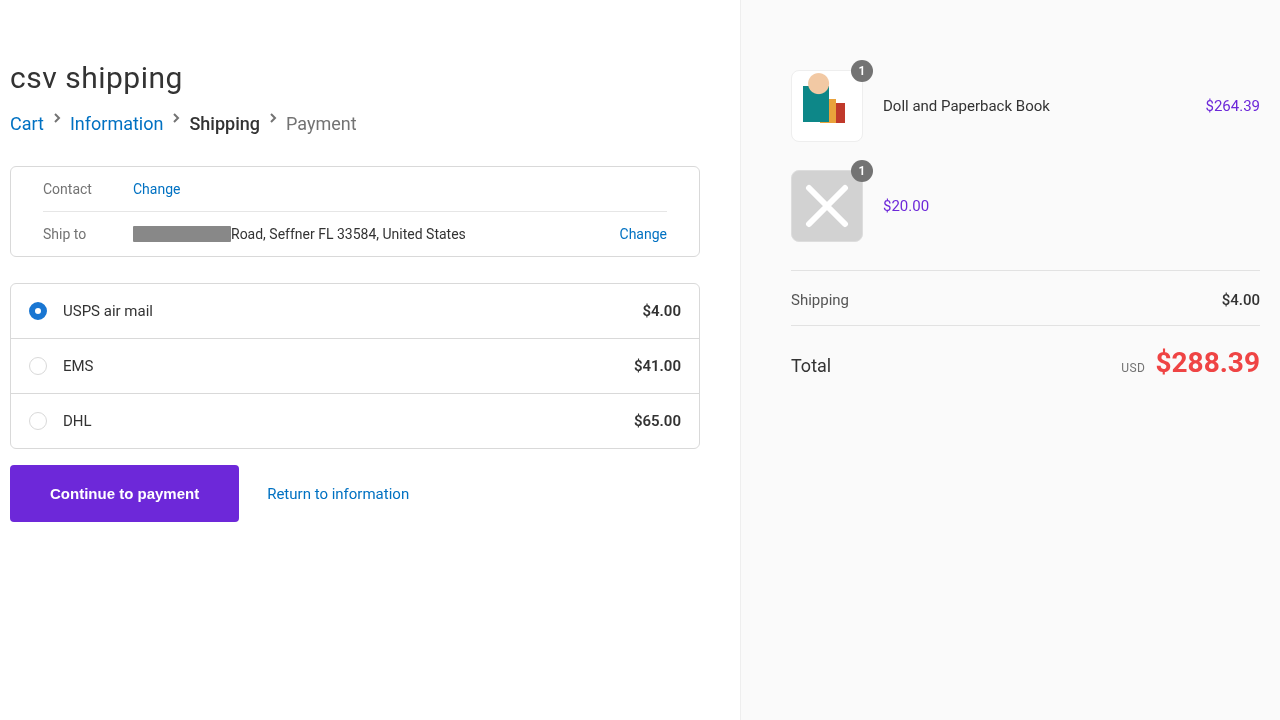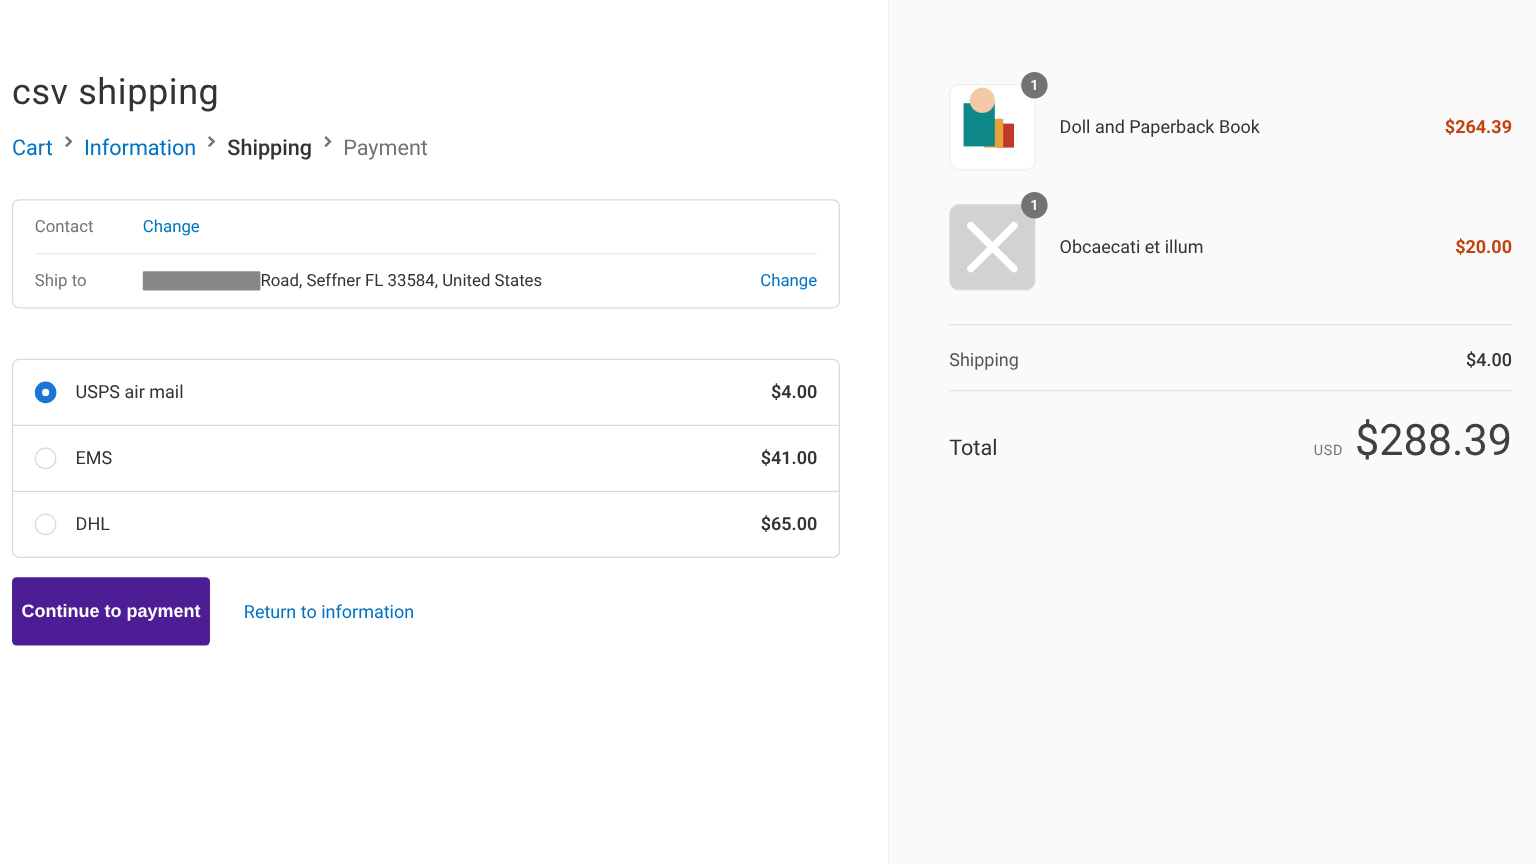--- a/index.html
+++ b/index.html
@@ -36,22 +36,22 @@
     font-size: 18px;
     margin-bottom: 32px;
   }
   .breadcrumb .crumb { color: #0071c2; cursor: pointer; }
   .breadcrumb .crumb.current { color: #333; font-weight: 500; cursor: default; }
   .breadcrumb .crumb.future { color: #737373; cursor: default; }
   .breadcrumb svg { width: 10px; height: 10px; fill: none; stroke: #737373; stroke-width: 2; }
   .info-box {
     border: 1px solid #d9d9d9;
     border-radius: 6px;
-    padding: 0 18px;
-    margin-bottom: 42px;
+    padding: 0 32px;
+    margin-bottom: 26px;
   }
   .info-row {
     display: flex;
     align-items: center;
     padding: 14px 0;
     border-bottom: 1px solid #e6e6e6;
     font-size: 14px;
   }
   .info-row:last-child { border-bottom: none; }
   .info-label { width: 90px; color: #737373; }
@@ -82,22 +82,22 @@
     width: 18px; height: 18px; border-radius: 50%;
     border: 1px solid #d9d9d9; margin-right: 16px;
     display: flex; align-items: center; justify-content: center;
     flex-shrink: 0;
   }
   .radio.sel { border: 6px solid #1976d2; }
   .ship-name { flex: 1; color: #333; }
   .ship-price { font-weight: 600; color: #333; }
   .actions { display: flex; align-items: center; gap: 28px; }
   .btn-primary {
-    background: #4c1d95; color: #fff; border: none;
-    padding: 20px 8px; font-size: 15px; font-weight: 600;
+    background: #6d28d9; color: #fff; border: none;
+    padding: 20px 40px; font-size: 15px; font-weight: 600;
     border-radius: 4px; cursor: pointer;
   }
   .link { color: #0071c2; font-size: 15px; cursor: pointer; }
 
   
   .item {
     display: flex; align-items: center; gap: 20px;
     margin-bottom: 28px;
   }
   .thumb-wrap { position: relative; }
@@ -107,29 +107,29 @@
     display: flex; align-items: center; justify-content: center;
   }
   .thumb svg { width: 44px; height: 44px; }
   .badge {
     position: absolute; top: -10px; right: -10px;
     width: 22px; height: 22px; border-radius: 50%;
     background: #737373; color: #fff; font-size: 12px; font-weight: 600;
     display: flex; align-items: center; justify-content: center;
   }
   .item-name { flex: 1; font-size: 15px; color: #333; }
-  .item-price { font-size: 15px; color: #c2410c; font-weight: 700; }
+  .item-price { font-size: 15px; color: #6d28d9; font-weight: 400; }
   .divider { border: none; border-top: 1px solid #e2e2e2; margin: 16px 0 20px; }
   .sum-row { display: flex; justify-content: space-between; font-size: 15px; color: #555; margin-bottom: 14px; }
   .sum-row .val { color: #333; font-weight: 500; }
   .total-row { display: flex; justify-content: space-between; align-items: baseline; margin-top: 20px; }
   .total-label { font-size: 18px; color: #333; text-align: right; }
   .total-right { display: flex; align-items: baseline; gap: 10px; }
   .total-ccy { font-size: 12px; color: #737373; letter-spacing: 0.5px; }
-  .total-val { font-size: 36px; color: #404040; font-weight: 400; }
+  .total-val { font-size: 28px; color: #ef4444; font-weight: 700; }
   .doll-thumb {
     width: 72px; height: 72px; border-radius: 8px; border: 1px solid #eee;
     background:
       radial-gradient(circle at 38% 18%, #f2c9a4 0 10px, transparent 11px),
       linear-gradient(#0d8788,#0d8788) 24% 45%/26px 36px no-repeat,
       linear-gradient(#e9a23b,#e9a23b) 52% 60%/16px 24px no-repeat,
       linear-gradient(#c0392b,#c0392b) 70% 64%/14px 20px no-repeat,
       #fff;
   }
 </style>
@@ -207,21 +207,20 @@
 
   <div class="item">
     <div class="thumb-wrap">
       <div class="thumb">
         <svg viewBox="0 0 44 44">
             <path d="M4 4 L40 40 M40 4 L4 40" stroke="#fff" stroke-width="6" stroke-linecap="round" fill="none"></path>
           </svg>
       </div>
       <span class="badge">1</span>
     </div>
-    <span class="item-name">Obcaecati et illum</span>
     <span class="item-price">$20.00</span>
   </div>
 
   <hr class="divider">
 
   <div class="sum-row">
     <span>Shipping</span>
     <span class="val">$4.00</span>
   </div>
 

